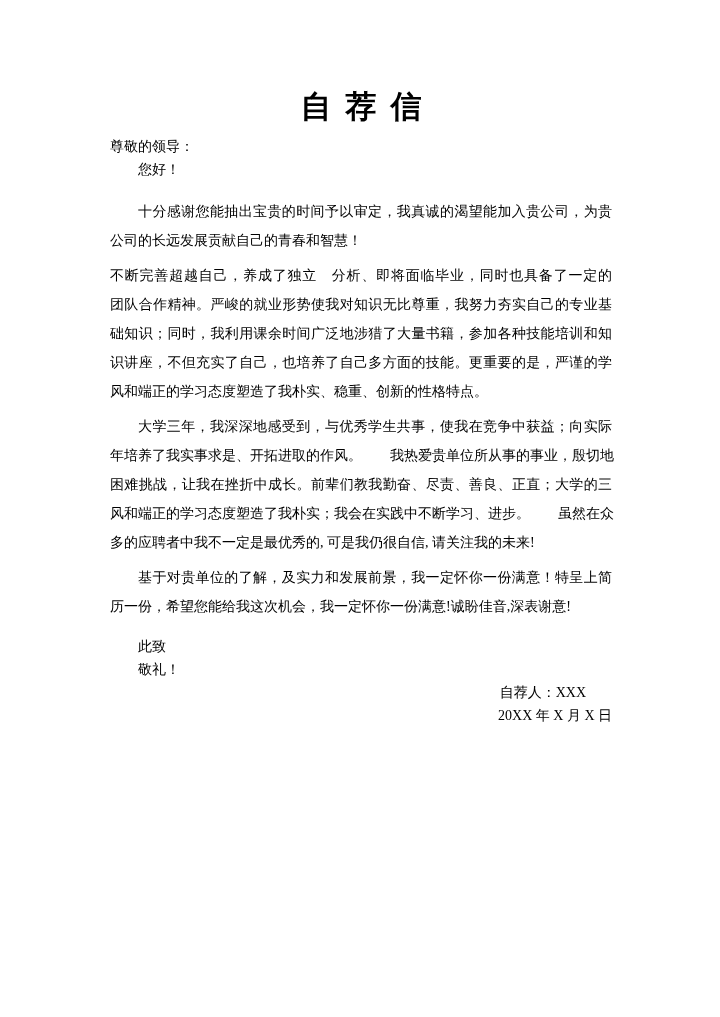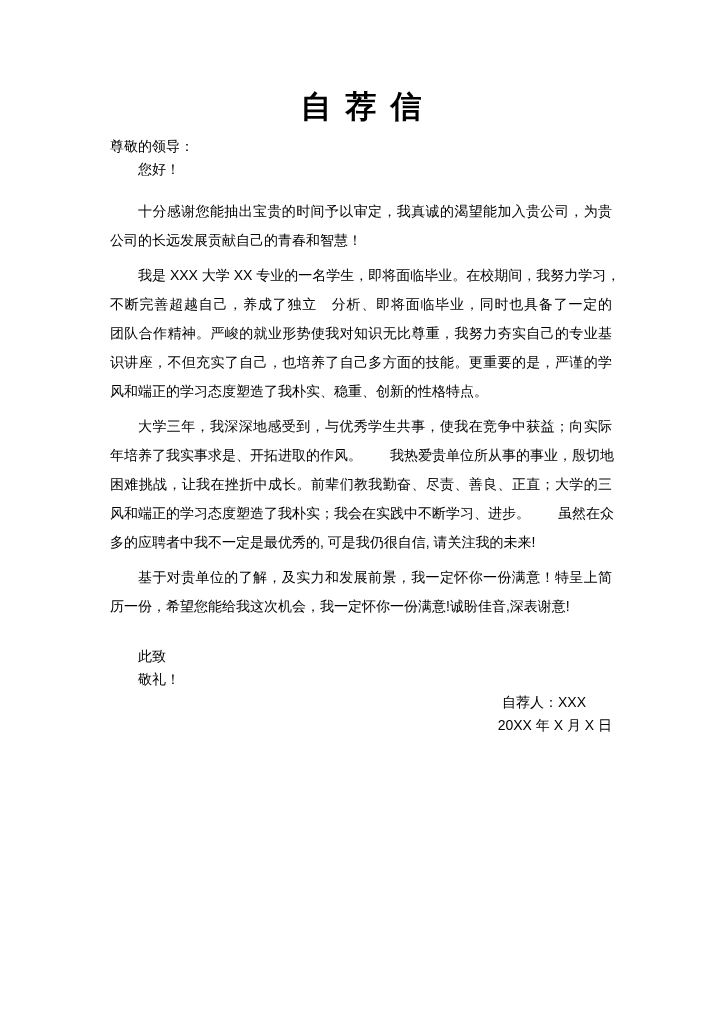--- a/index.html
+++ b/index.html
@@ -7,21 +7,21 @@
     padding: 0;
     background: #ffffff;
   }
   .page {
     position: relative;
     width: 720px;
     height: 1017px;
     margin: 0 auto;
     background: #ffffff;
     color: #000000;
-    font-family: Liberation Sans, sans-serif;
+    font-family: Liberation Serif, serif;
     box-sizing: border-box;
     padding: 87px 108px 0 110px;
     overflow: hidden;
   }
   .title {
     font-size: 31px;
     font-weight: bold;
     line-height: 40px;
     text-align: center;
     letter-spacing: 14px;
@@ -48,21 +48,21 @@
   }
   .ln.fill {
     text-align: justify;
     text-align-last: justify;
     text-justify: inter-ideograph;
   }
   .ind {
     text-indent: 2em;
   }
   .closing {
-    margin-top: 24px;
+    margin-top: 14px;
   }
   .signature {
     text-align: right;
   }
   .signature .sig-name {
     padding-right: 26px;
   }
 </style>
 </head>
 <body>
@@ -76,23 +76,23 @@
     <div class="tight">尊敬的领导：</div>
 
     <div class="tight ind">您好！</div>
 
     <div class="para p-first">
       <div class="ln ind fill">十分感谢您能抽出宝贵的时间予以审定，我真诚的渴望能加入贵公司，为贵</div>
       <div class="ln">公司的长远发展贡献自己的青春和智慧！</div>
     </div>
 
     <div class="para p-next">
-      <div class="ln ind fill">我是 XXX 大学 XX 专业的一名学生，即将面临毕业。在校期间，我努力学习，</div>
       <div class="ln fill">不断完善超越自己，养成了独立　分析、即将面临毕业，同时也具备了一定的</div>
       <div class="ln fill">团队合作精神。严峻的就业形势使我对知识无比尊重，我努力夯实自己的专业基</div>
+      <div class="ln fill">础知识；同时，我利用课余时间广泛地涉猎了大量书籍，参加各种技能培训和知</div>
       <div class="ln fill">识讲座，不但充实了自己，也培养了自己多方面的技能。更重要的是，严谨的学</div>
       <div class="ln">风和端正的学习态度塑造了我朴实、稳重、创新的性格特点。</div>
     </div>
 
     <div class="para p-next">
       <div class="ln ind fill">大学三年，我深深地感受到，与优秀学生共事，使我在竞争中获益；向实际</div>
       <div class="ln fill">年培养了我实事求是、开拓进取的作风。　　我热爱贵单位所从事的事业，殷切地</div>
       <div class="ln fill">困难挑战，让我在挫折中成长。前辈们教我勤奋、尽责、善良、正直；大学的三</div>
       <div class="ln fill">风和端正的学习态度塑造了我朴实；我会在实践中不断学习、进步。　　虽然在众</div>
       <div class="ln">多的应聘者中我不一定是最优秀的, 可是我仍很自信, 请关注我的未来!</div>

